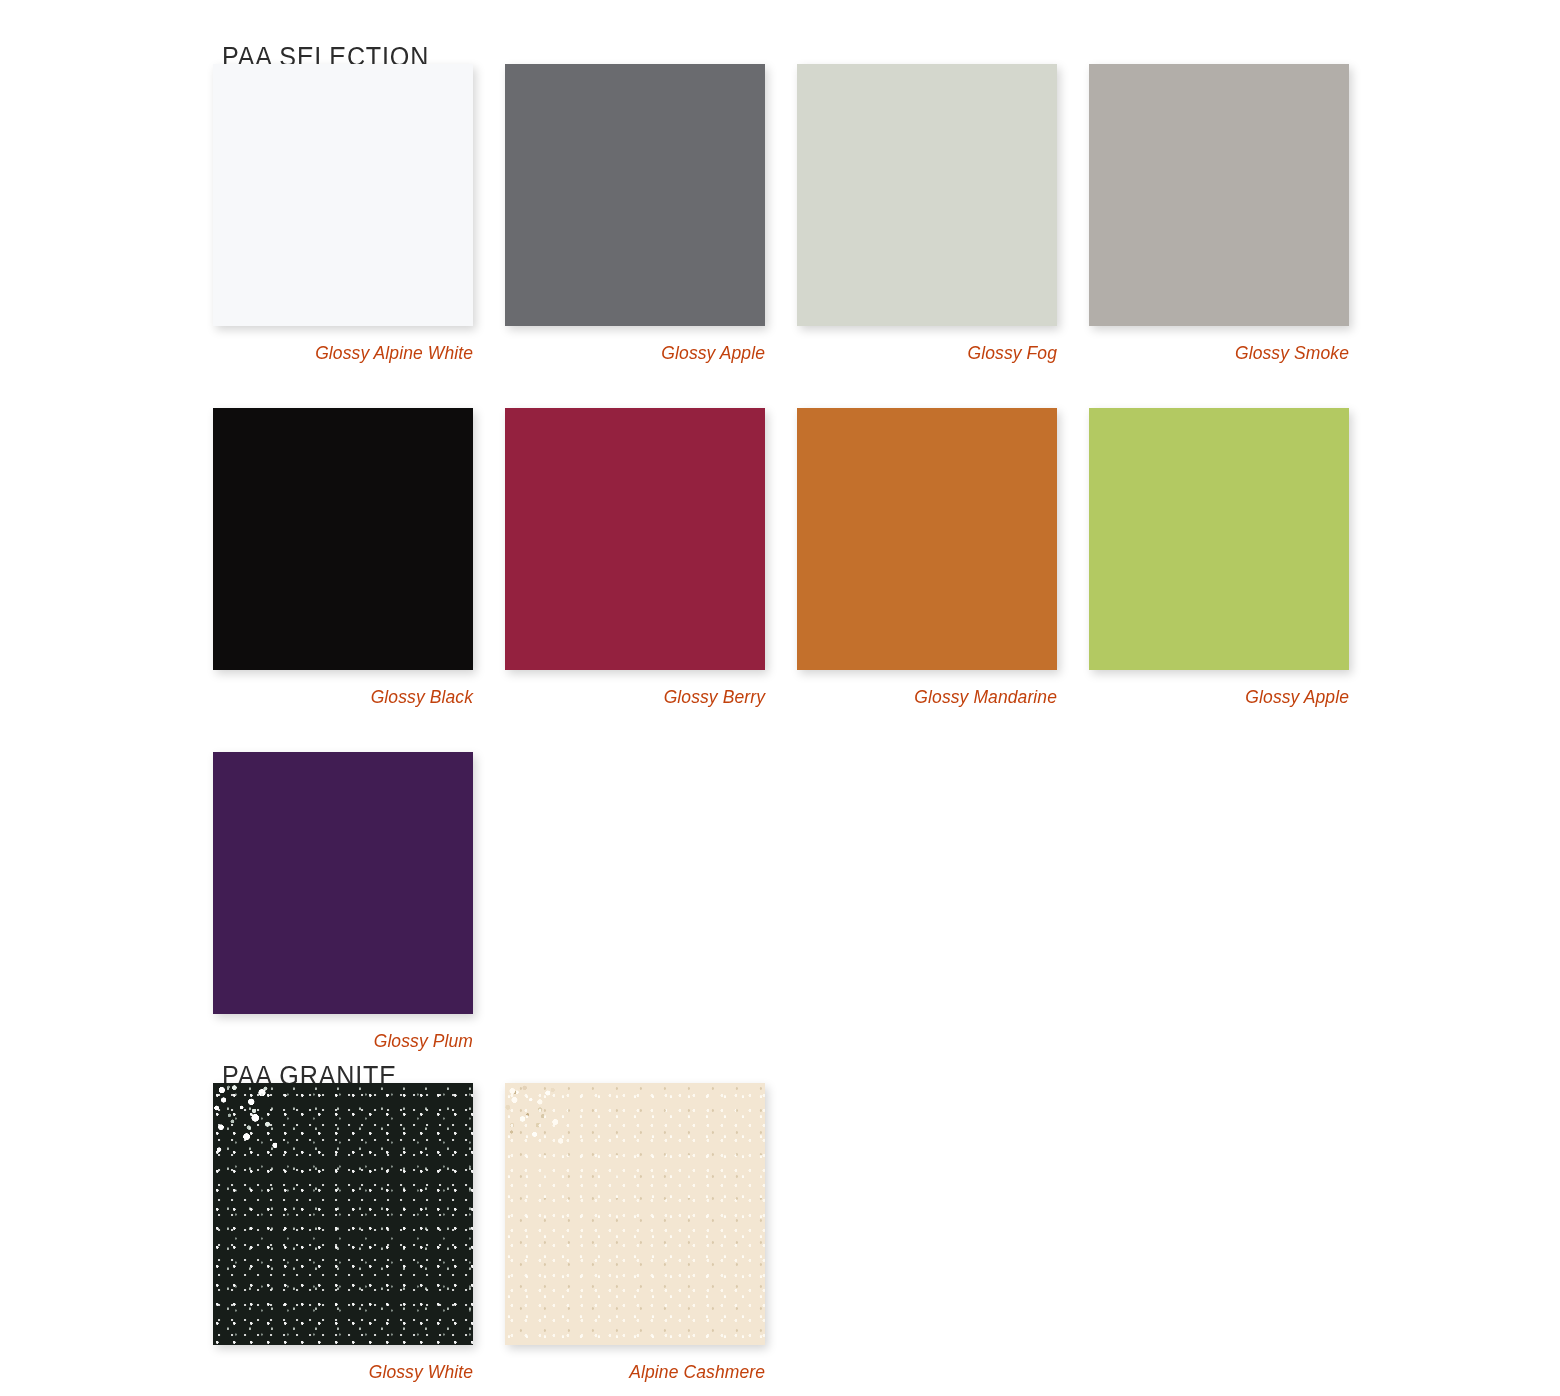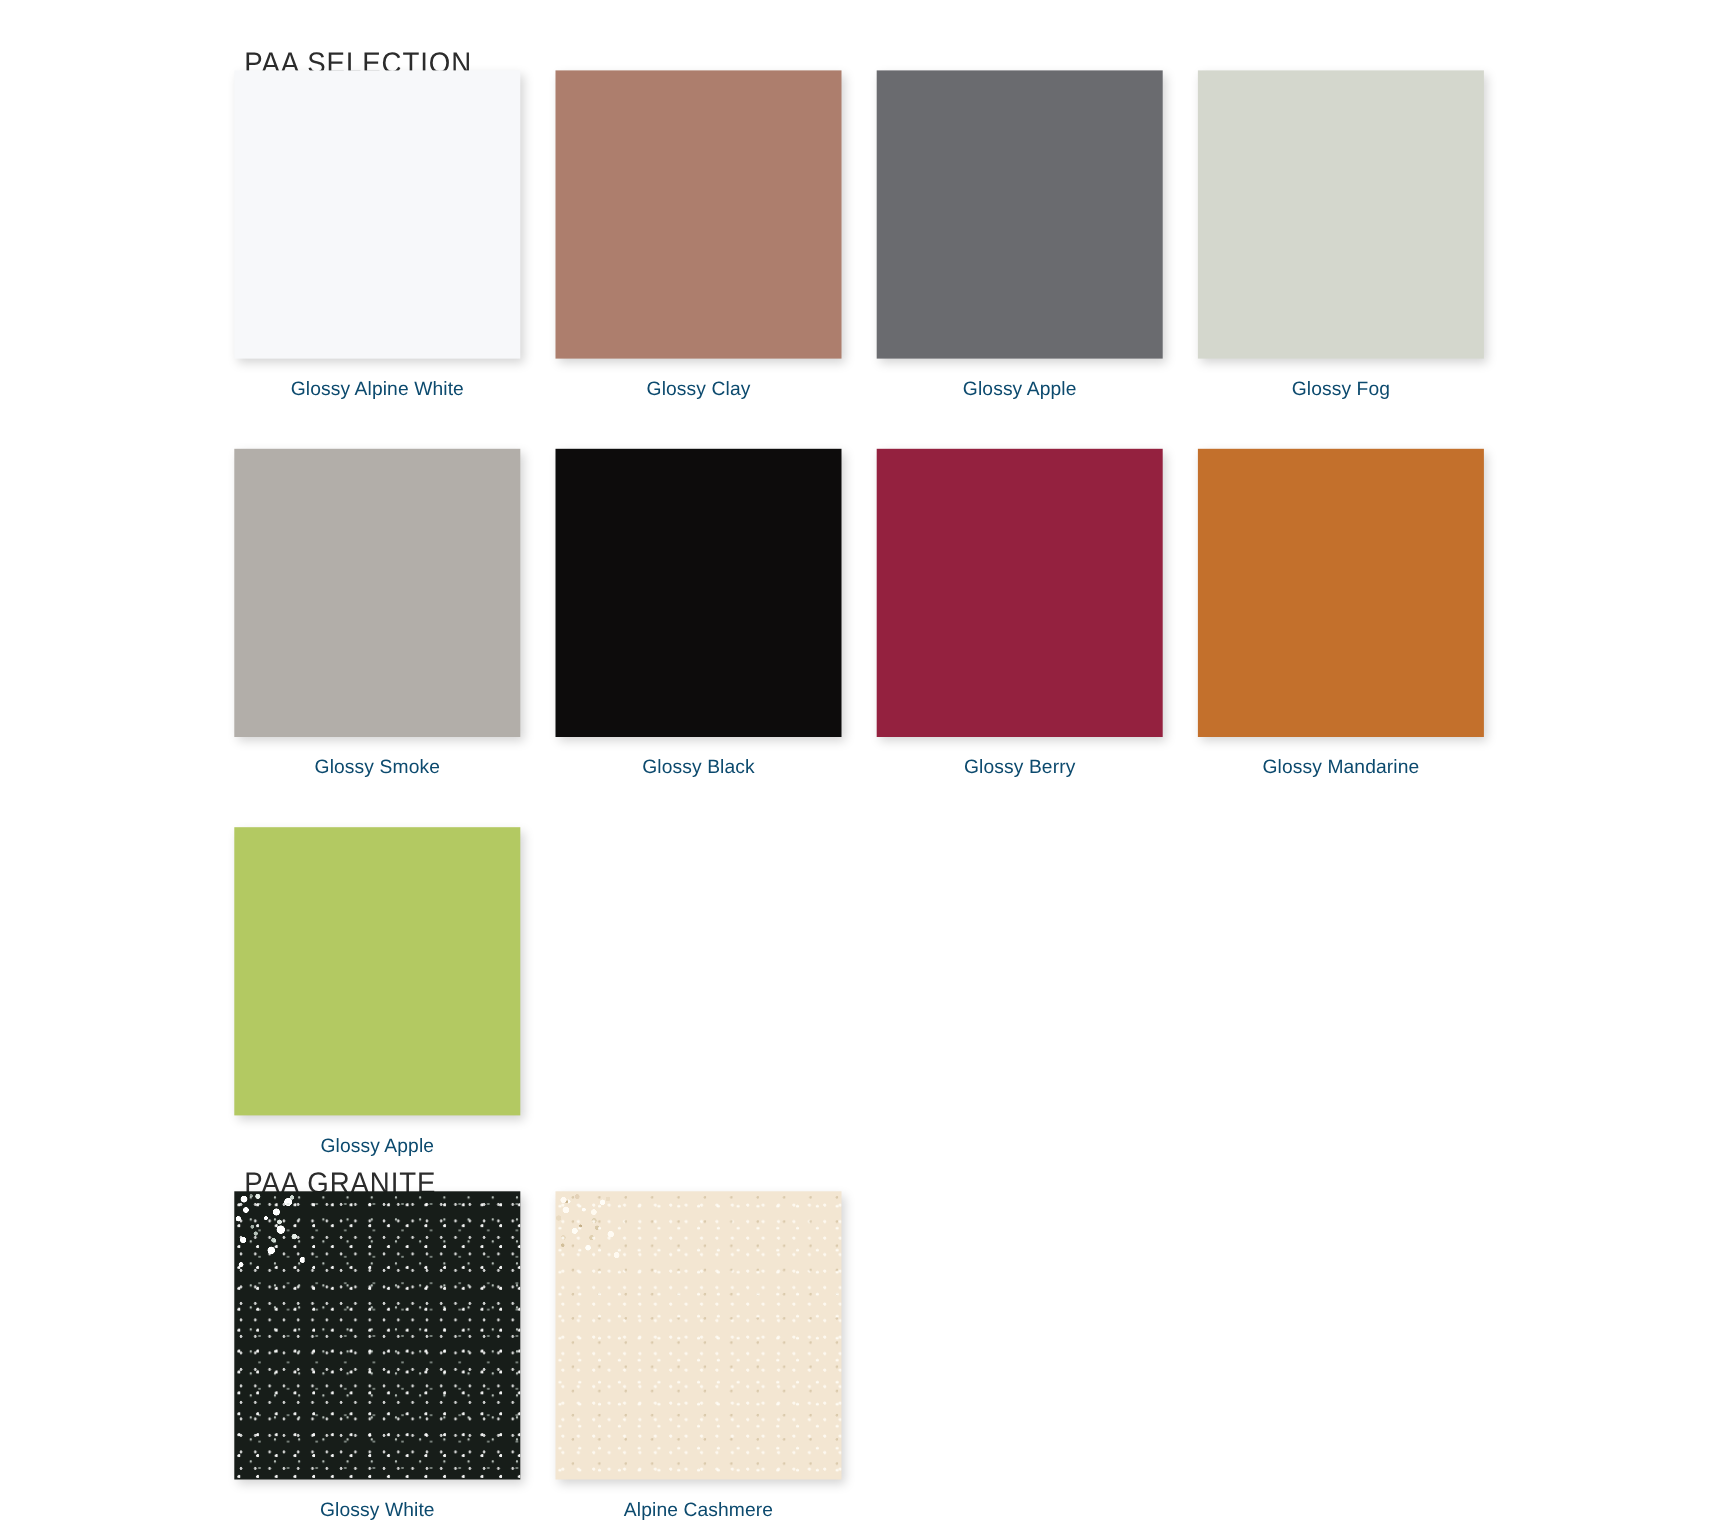--- a/index.html
+++ b/index.html
@@ -58,26 +58,27 @@
     height: 262px;
     box-shadow: 3px 4px 9px rgba(0, 0, 0, 0.17);
     background-color: #ffffff;
     background-repeat: no-repeat;
     position: relative;
   }
 
   .swatch-label {
     display: block;
     margin-top: 17px;
-    text-align: center;
+    text-align: right;
     font-size: 17.5px;
     font-weight: 400;
-    color: #0c4a6e;
+    color: #c2410c;
     letter-spacing: 0.1px;
     white-space: nowrap;
+    font-style: italic;
   }
 
   
   .granite-silver {
     background-color: #d6d6d3;
     background-image:
       radial-gradient(circle at 12% 18%, #ffffff 0 2.0px, transparent 2.4px),
       radial-gradient(circle at 38% 9%,  #fbfbfa 0 2.6px, transparent 3.0px),
       radial-gradient(circle at 67% 22%, #ffffff 0 1.7px, transparent 2.1px),
       radial-gradient(circle at 88% 13%, #f2f2f0 0 2.3px, transparent 2.7px),
@@ -207,24 +208,20 @@
 <div class="page">
 
   <h2 class="section-title" id="title-selection">PAA SELECTION</h2>
 
   <div class="grid" id="grid-selection">
       <div class="swatch-cell">
         <div class="swatch-chip" style="background-color: rgb(247, 248, 250);"></div>
         <span class="swatch-label">Glossy Alpine White</span>
       </div>
       <div class="swatch-cell">
-        <div class="swatch-chip" style="background-color: rgb(173, 126, 109);"></div>
-        <span class="swatch-label">Glossy Clay</span>
-      </div>
-      <div class="swatch-cell">
         <div class="swatch-chip" style="background-color: rgb(106, 107, 111);"></div>
         <span class="swatch-label">Glossy Apple</span>
       </div>
       <div class="swatch-cell">
         <div class="swatch-chip" style="background-color: rgb(212, 215, 205);"></div>
         <span class="swatch-label">Glossy Fog</span>
       </div>
       <div class="swatch-cell">
         <div class="swatch-chip" style="background-color: rgb(178, 174, 169);"></div>
         <span class="swatch-label">Glossy Smoke</span>
@@ -238,20 +235,24 @@
         <span class="swatch-label">Glossy Berry</span>
       </div>
       <div class="swatch-cell">
         <div class="swatch-chip" style="background-color: rgb(195, 112, 44);"></div>
         <span class="swatch-label">Glossy Mandarine</span>
       </div>
       <div class="swatch-cell">
         <div class="swatch-chip" style="background-color: rgb(179, 201, 98);"></div>
         <span class="swatch-label">Glossy Apple</span>
       </div>
+      <div class="swatch-cell">
+        <div class="swatch-chip" style="background-color: rgb(65, 29, 83);"></div>
+        <span class="swatch-label">Glossy Plum</span>
+      </div>
     </div>
 
   <h2 class="section-title" id="title-granite">PAA GRANITE</h2>
 
   <div class="grid" id="grid-granite">
       <div class="swatch-cell">
         <div class="swatch-chip granite-galaxy"></div>
         <span class="swatch-label">Glossy White</span>
       </div>
       <div class="swatch-cell">

